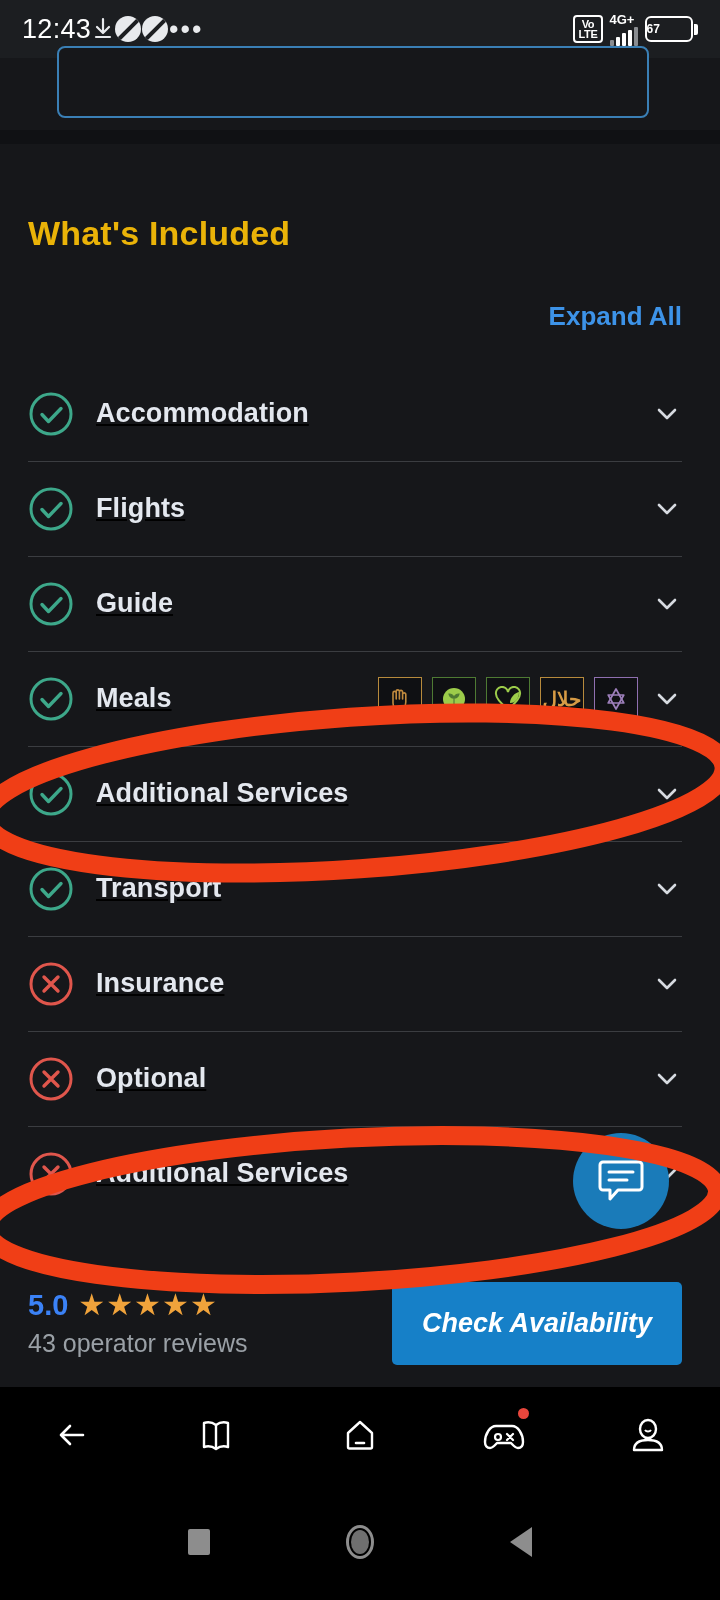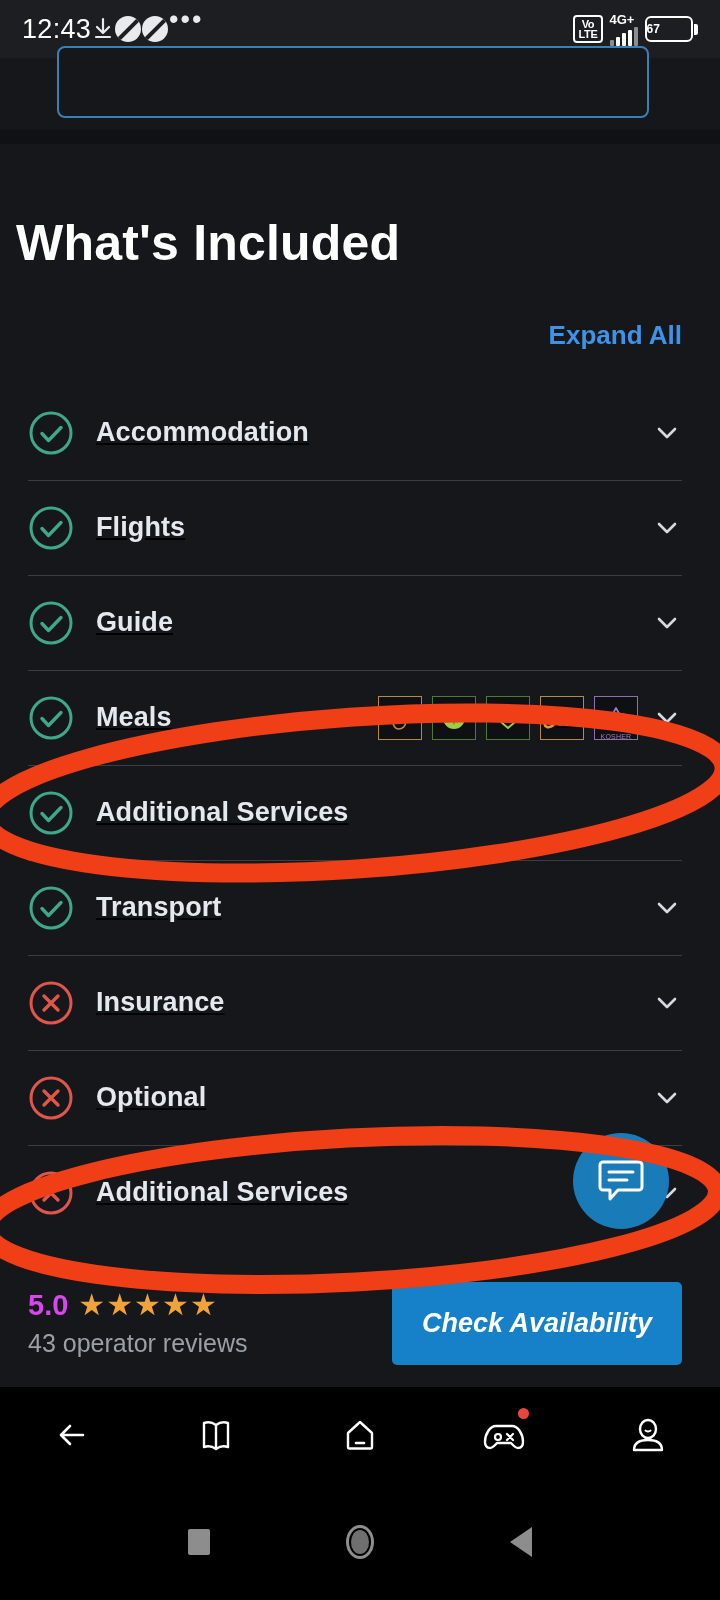--- a/index.html
+++ b/index.html
@@ -18,21 +18,21 @@
 
   
   #statusbar {
     position: absolute; top: 0; left: 0;
     width: 720px; height: 58px;
     background: #1c1e21;
     display: flex; align-items: center;
     padding: 0 22px;
     color: #fff;
   }
-  #sb-left { display: flex; gap: 1px; }
+  #sb-left { display: flex; align-items: center; gap: 1px; }
   .sb-time { font-size: 27px; font-weight: 500; letter-spacing: .3px; }
   .sb-ico { display: inline-flex; align-items: center; justify-content: center; }
   .dl-ico svg { display: block; }
   .circ-slash {
     width: 26px; height: 26px; border-radius: 50%;
     background: #e8eaed; position: relative; overflow: hidden;
   }
   .circ-slash::after {
     content: ""; position: absolute;
     left: -3px; top: 11px; width: 34px; height: 4px;
@@ -78,22 +78,22 @@
     background: #16171a;
   }
   #top-card-base {
     position: absolute; top: 130px; left: 0;
     width: 720px; height: 14px; background: #101114;
   }
 
   
   #content { position: absolute; top: 144px; left: 0; width: 720px; }
   #page-title {
-    margin: 70px 0 0 16px;
-    font-size: 50px; font-weight: 700; color: #ffffff;
+    margin: 70px 0 0 28px;
+    font-size: 34px; font-weight: 700; color: #eab308;
     letter-spacing: .2px;
   }
   #expand-row {
     display: flex; justify-content: flex-end;
     padding: 48px 38px 0 0;
   }
   #expand-all {
     font-size: 26px; font-weight: 700; color: #3d93e8;
     cursor: pointer;
   }
@@ -157,21 +157,21 @@
   #bottom-bar {
     position: absolute; left: 0; top: 1259px;
     width: 720px; height: 128px;
     background: #16171a;
     display: flex; align-items: center;
     padding: 0 38px 0 28px;
     z-index: 6;
   }
   #rating-block { display: flex; flex-direction: column; gap: 7px; }
   #rating-line { display: flex; align-items: center; gap: 10px; }
-  #rating-value { font-size: 29px; font-weight: 700; color: #d946ef; }
+  #rating-value { font-size: 29px; font-weight: 700; color: #3b82f6; }
   #stars { color: #f0a33b; font-size: 30px; letter-spacing: 1px; line-height: 1; }
   #review-count { font-size: 25px; color: #9aa0a6; }
   #check-availability {
     margin-left: auto;
     background: #1680c8; color: #fff;
     font-size: 27px; font-weight: 700;
     border: none; border-radius: 5px;
     padding: 26px 30px;
     cursor: pointer;
     font-family: "Liberation Sans", sans-serif;

